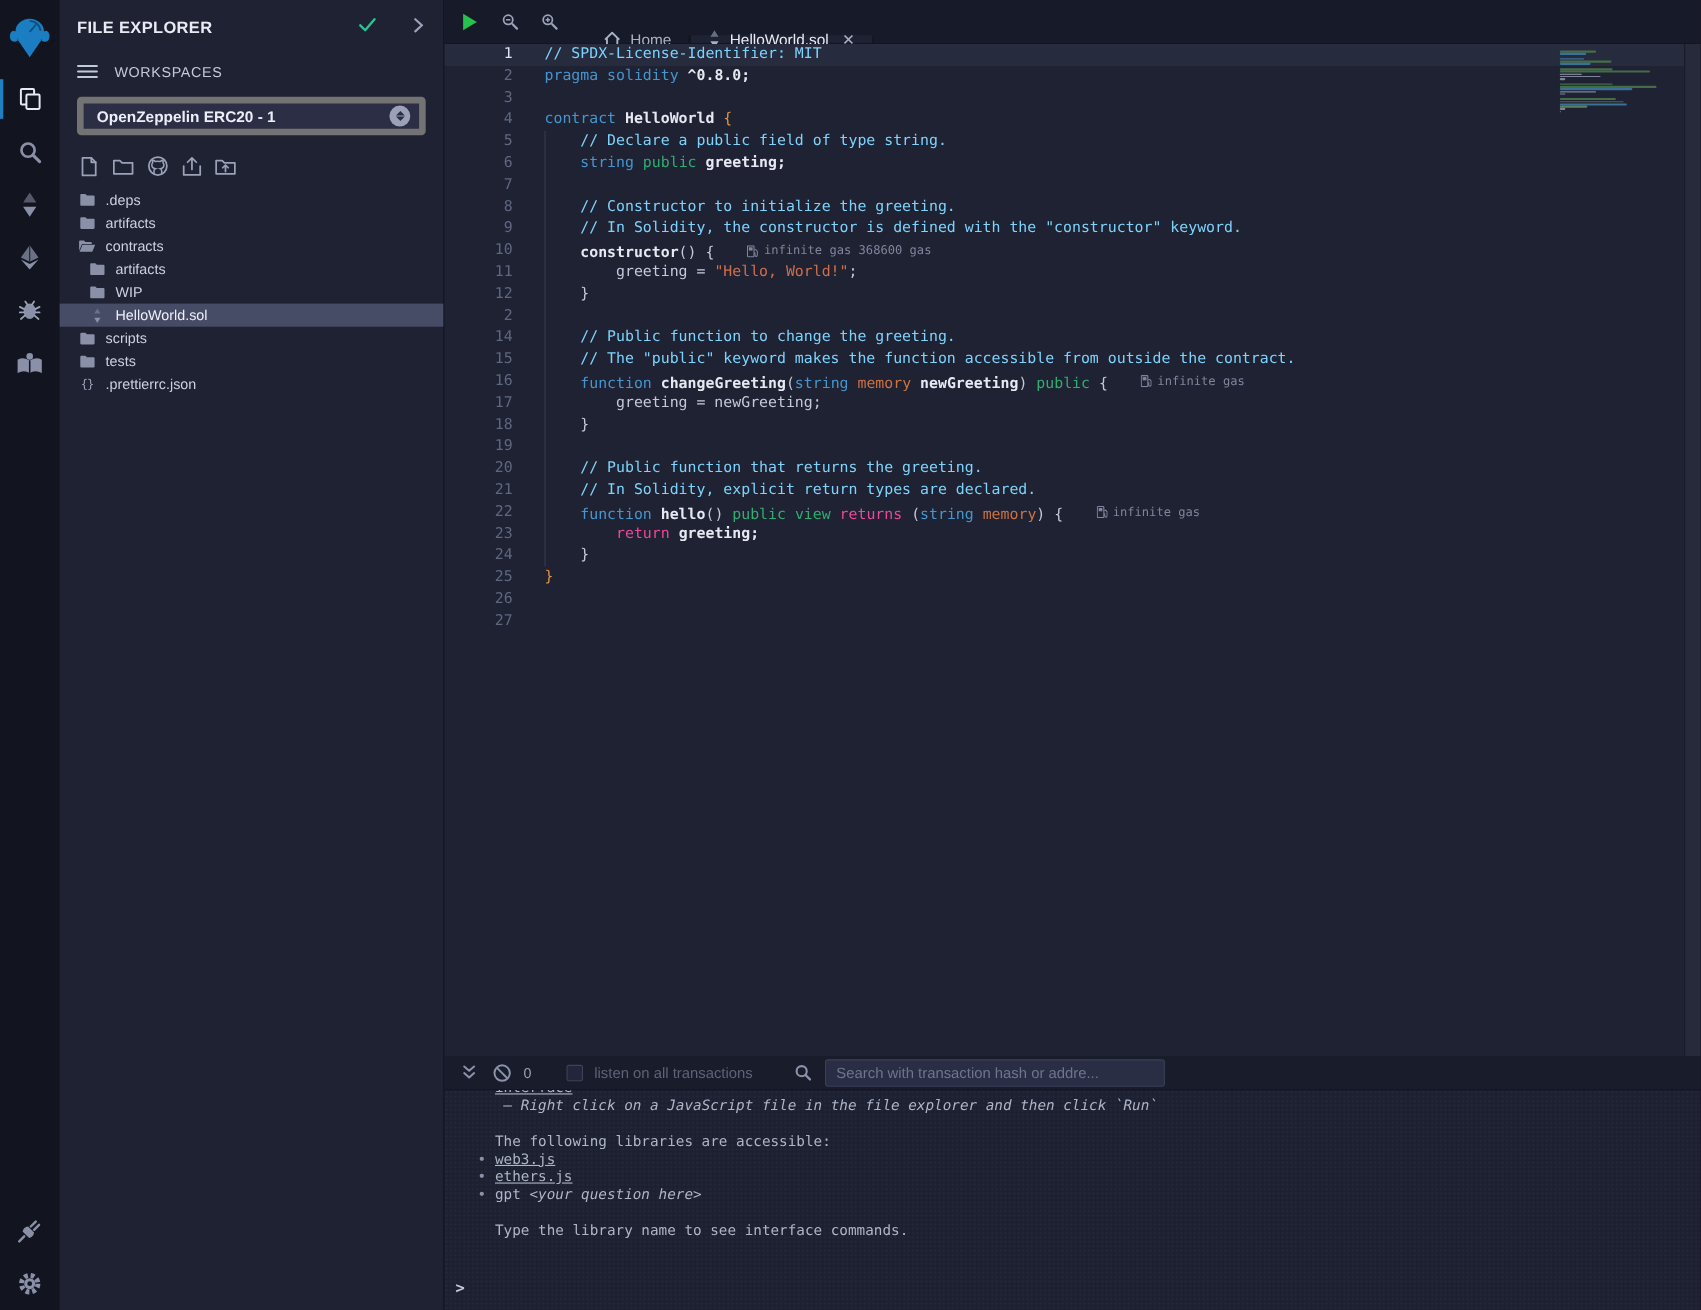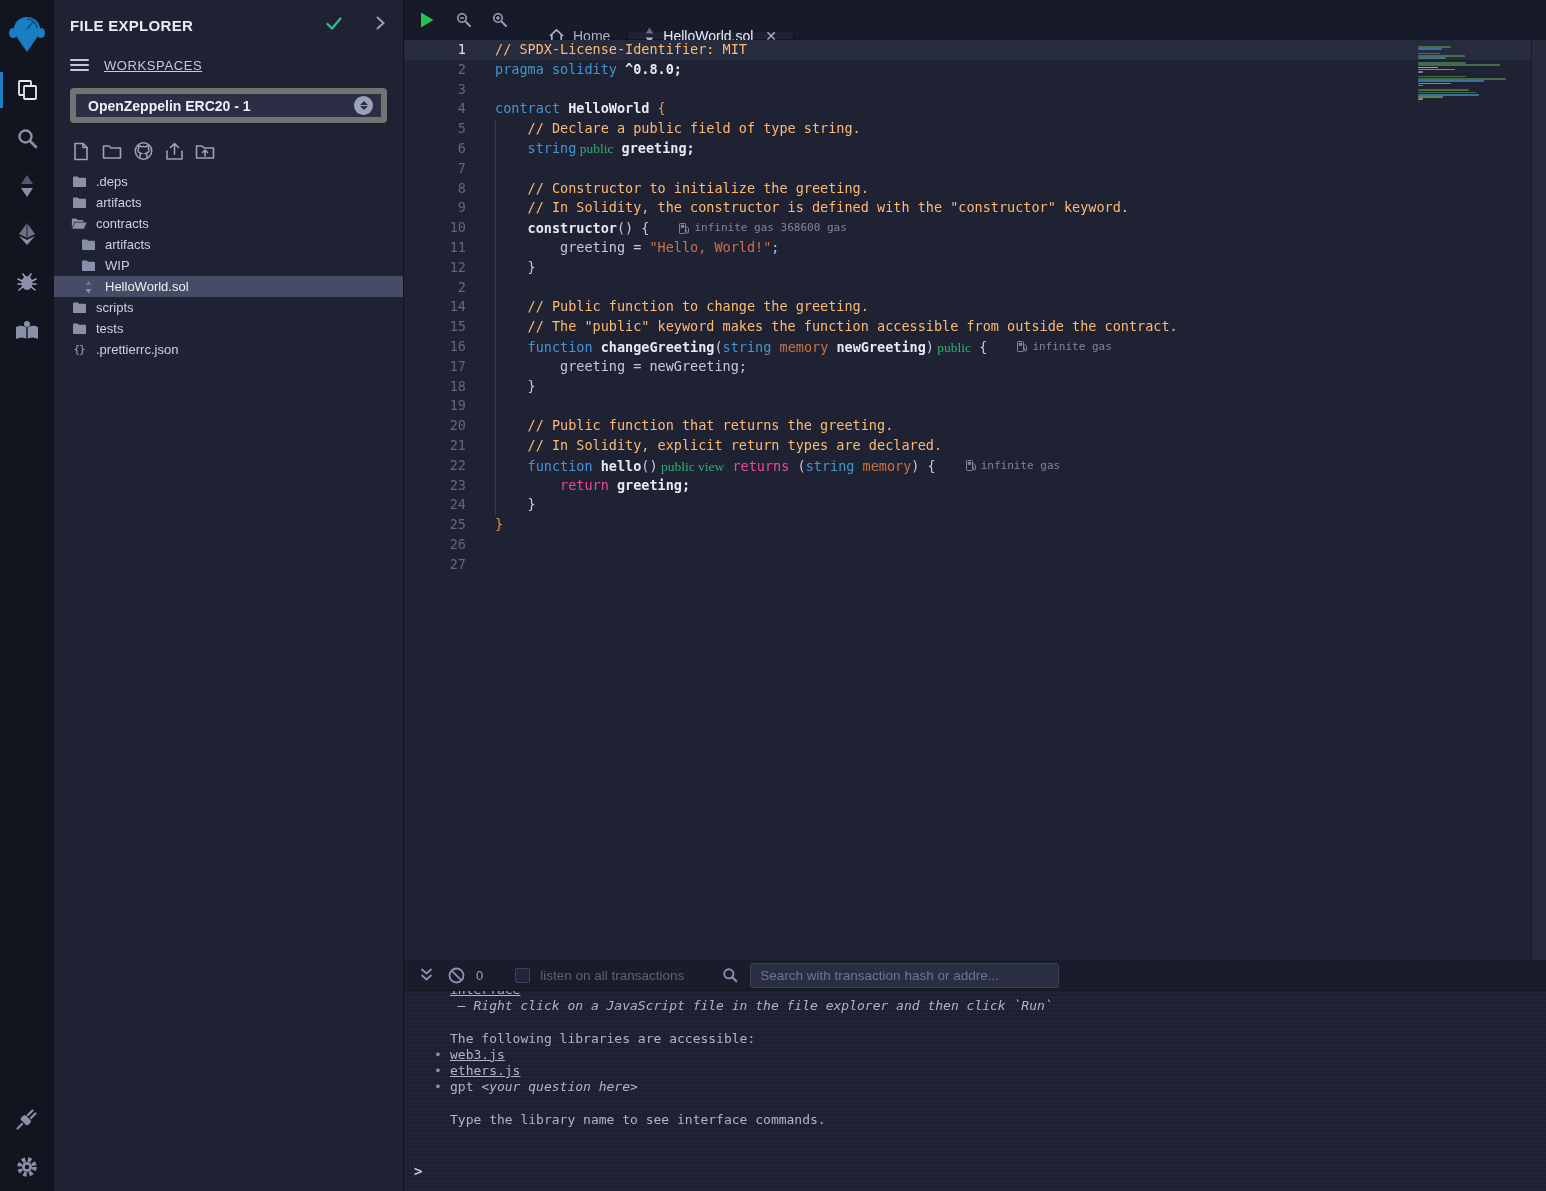--- a/index.html
+++ b/index.html
@@ -13,21 +13,21 @@
   .ab-item.logo { height:52px; margin-bottom:6px; }
   .ab-item.active::before { content:""; position:absolute; left:0; top:6px; bottom:6px; width:3px; background:#1f7fc0; }
   .ab-spacer { flex:1; }
   .ab-item svg { display:block; }
 
   
   .side-panel { position:absolute; left:54px; top:0; width:350px; height:1191px; background:#1f2233; border-right:1px solid #11131d; padding-top:12px; }
   .sp-header { display:flex; align-items:center; padding:0 18px 0 16px; height:26px;gap:20px; }
   .sp-title { font-size:15px; font-weight:700; color:#e8ebf4; letter-spacing:0.3px; flex:1; }
   .sp-header .hicon { margin-left:14px; cursor:pointer; }
-  .ws-row { display:flex; align-items:center; padding:0 16px; margin-top:16px; height:22px;text-decoration:underline; }
+  .ws-row { display:flex; align-items:center; padding:0 16px; margin-top:16px; height:22px; }
   .hamburger { width:19px; display:flex; flex-direction:column; gap:3px; cursor:pointer; }
   .hamburger i { display:block; height:2px; background:#c3c9da; border-radius:1px; }
   .ws-label { margin-left:15px; font-size:13px; color:#c3c9da; letter-spacing:0.6px; }
   .ws-select { margin:12px 16px 0 16px; height:35px; background:#2b2e44; border:6px solid #737373; border-radius:4px; display:flex; align-items:center; padding:0 8px 0 12px; cursor:pointer; }
   .ws-select .ws-name { flex:1; font-size:14px; font-weight:600; color:#eceff7; }
   .ws-caret { width:19px; height:19px; border-radius:50%; background:#9ba1b6; display:flex; flex-direction:column; align-items:center; justify-content:center; gap:1px; }
   .ws-caret i { width:0; height:0; border-left:4px solid transparent; border-right:4px solid transparent; display:block; }
   .ws-caret i.up { border-bottom:4px solid #2b2e44; }
   .ws-caret i.dn { border-top:4px solid #2b2e44; }
   .fe-actions { display:flex; align-items:center; gap:9px; padding:0 16px; margin-top:17px; }
@@ -49,21 +49,21 @@
   .tab .close { font-size:14px; color:#aab1c4; margin-left:4px; cursor:pointer; }
 
   .editor { position:relative; height:920px; font-family:"DejaVu Sans Mono","Liberation Mono",monospace; font-size:13.5px; }
   .code-scroll { position:absolute; inset:0 15px 0 0; overflow:hidden; }
   .cl { display:flex; height:19.8px; line-height:19.8px; position:relative; white-space:pre; }
   .cl.current { background:#272b3e; }
   .ln { width:62px; text-align:right; color:#5f6780; flex:none; padding-right:0; user-select:none; }
   .cl.current .ln { color:#dfe3ef; }
   .lc { padding-left:29px; position:relative; }
   .guide { position:absolute; left:91px; top:0; bottom:0; width:1px; background:#343a52; }
-  .t-cm{color:#fdba74;} .t-kw{color:#4596ce;} .t-vis{color:#2fae71;font-family:Liberation Serif, serif;} .t-ret{color:#ec4899;}
+  .t-cm{color:#7dd3fc;} .t-kw{color:#4596ce;} .t-vis{color:#2fae71;} .t-ret{color:#ec4899;}
   .t-mem{color:#cd7140;} .t-str{color:#cf6f4a;} .t-br{color:#e09142;} 
   .t-id{color:#e6e9f2;font-weight:700;} .t-pl{color:#c3c9da;}
   .gas { display:inline-flex; align-items:center; gap:5px; margin-left:30px; color:#7e859d; font-size:11px; font-weight:400; }
   .minimap { position:absolute; top:0; right:34px; width:94px; padding-top:6px; cursor:pointer; }
   .mm-line { height:1.6px; margin-bottom:0.7px; border-radius:1px; opacity:0.85; }
   .overview-ruler { position:absolute; top:0; right:0; width:15px; height:100%; background:#262a3a; border-left:1px solid #181b28; cursor:pointer; }
 
   
   .terminal { position:absolute; left:404px; right:0; bottom:0; height:231px; background:#1d2031; }
   .term-bar { height:31px; background:#191c2b; display:flex; align-items:center; gap:10px; padding:0 12px; border-bottom:1px solid #13151f; }

